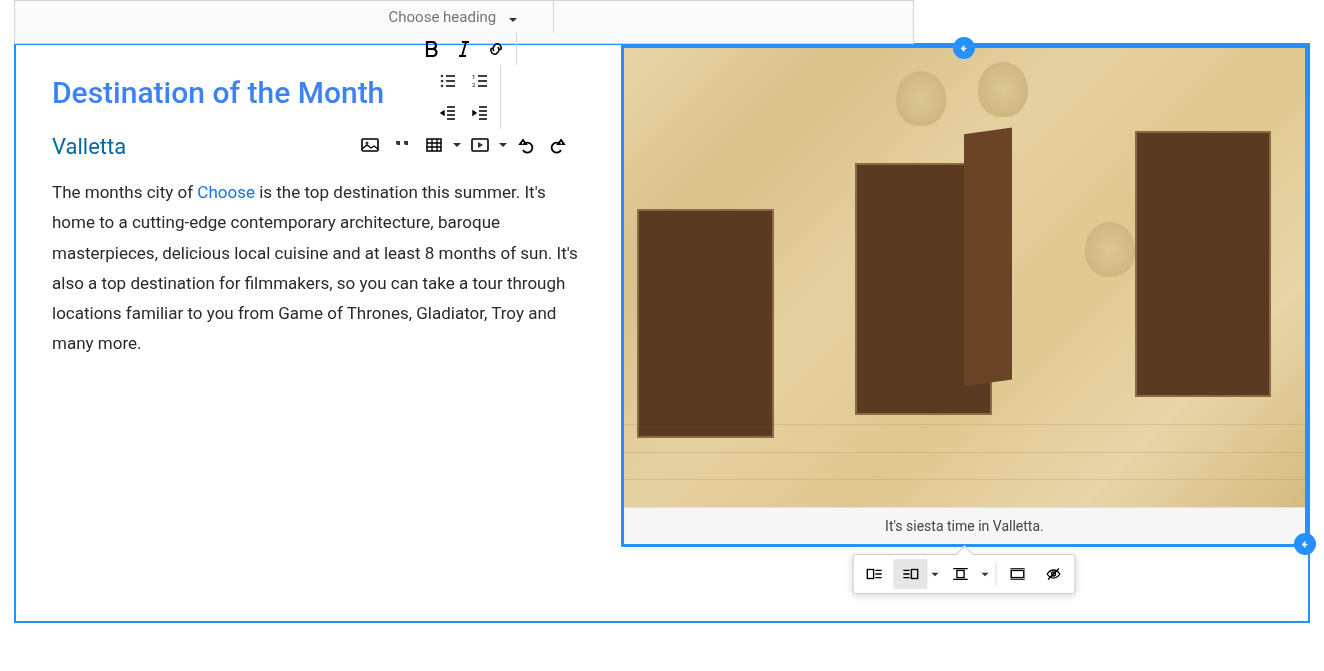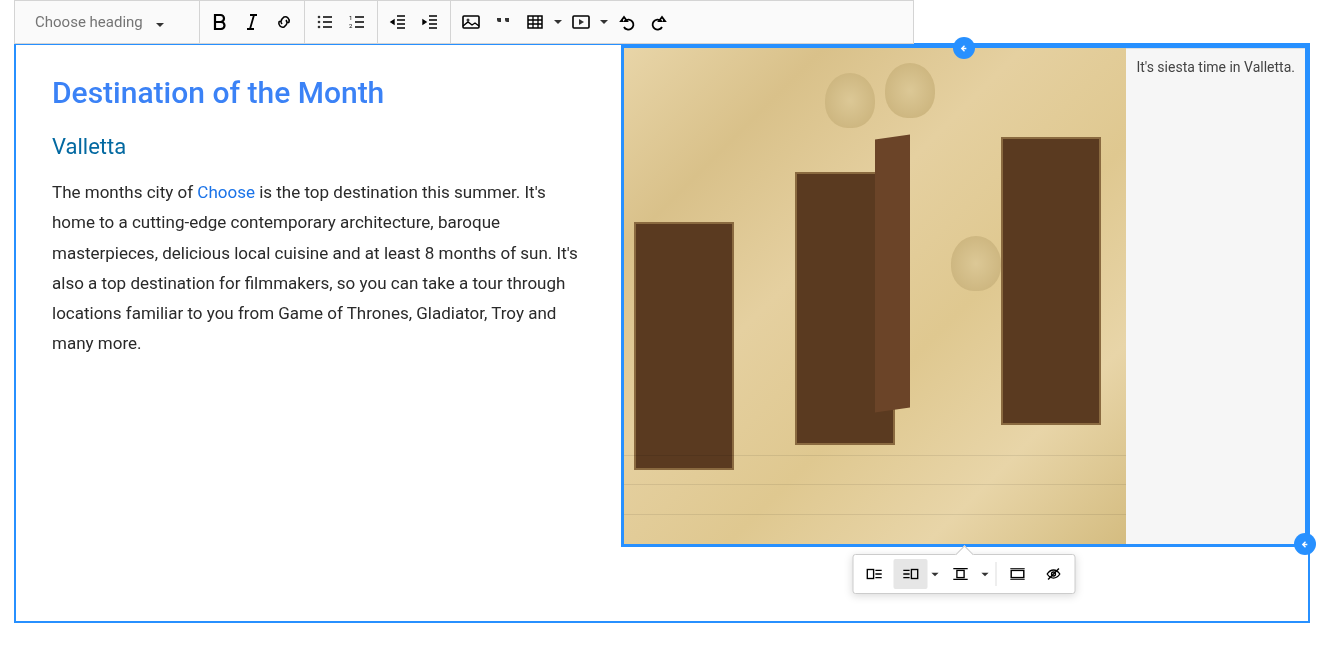--- a/index.html
+++ b/index.html
@@ -16,20 +16,21 @@
     .toolbar {
       display: flex;
       align-items: center;
       background: #fafafa;
       border: 1px solid #d4d4d4;
       height: 44px;
       padding: 0 6px;
       width: 900px;
       position: relative;
       z-index: 2;
+      flex-direction: column;
     }
     .tb-group {
       display: flex;
       align-items: center;
       height: 100%;
       padding: 0 4px;
       border-right: 1px solid #d4d4d4;
     }
     .tb-group:last-child { border-right: none; }
     .tb-btn {
@@ -103,21 +104,21 @@
       flex: 1;
       position: relative;
       margin: -30px -36px -30px 0;
     }
     .figure-box {
       border: 3px solid #2790ff;
       background: #fff;
       position: relative;
       height: 502px;
       display: flex;
-      flex-direction: row;
+      flex-direction: column;
     }
     .img-placeholder {
       flex: 1;
       background:
         linear-gradient(135deg, #e8d5a8 0%, #d9c18a 20%, #e5d0a0 40%, #dfc890 60%, #e8d5a8 80%, #d4bc80 100%);
       position: relative;
       overflow: hidden;
     }
     .win { position: absolute; background: #5a3a20; border: 2px solid #8a6a40; }
     .win1 { left: 2%; top: 35%; width: 20%; height: 50%; }

